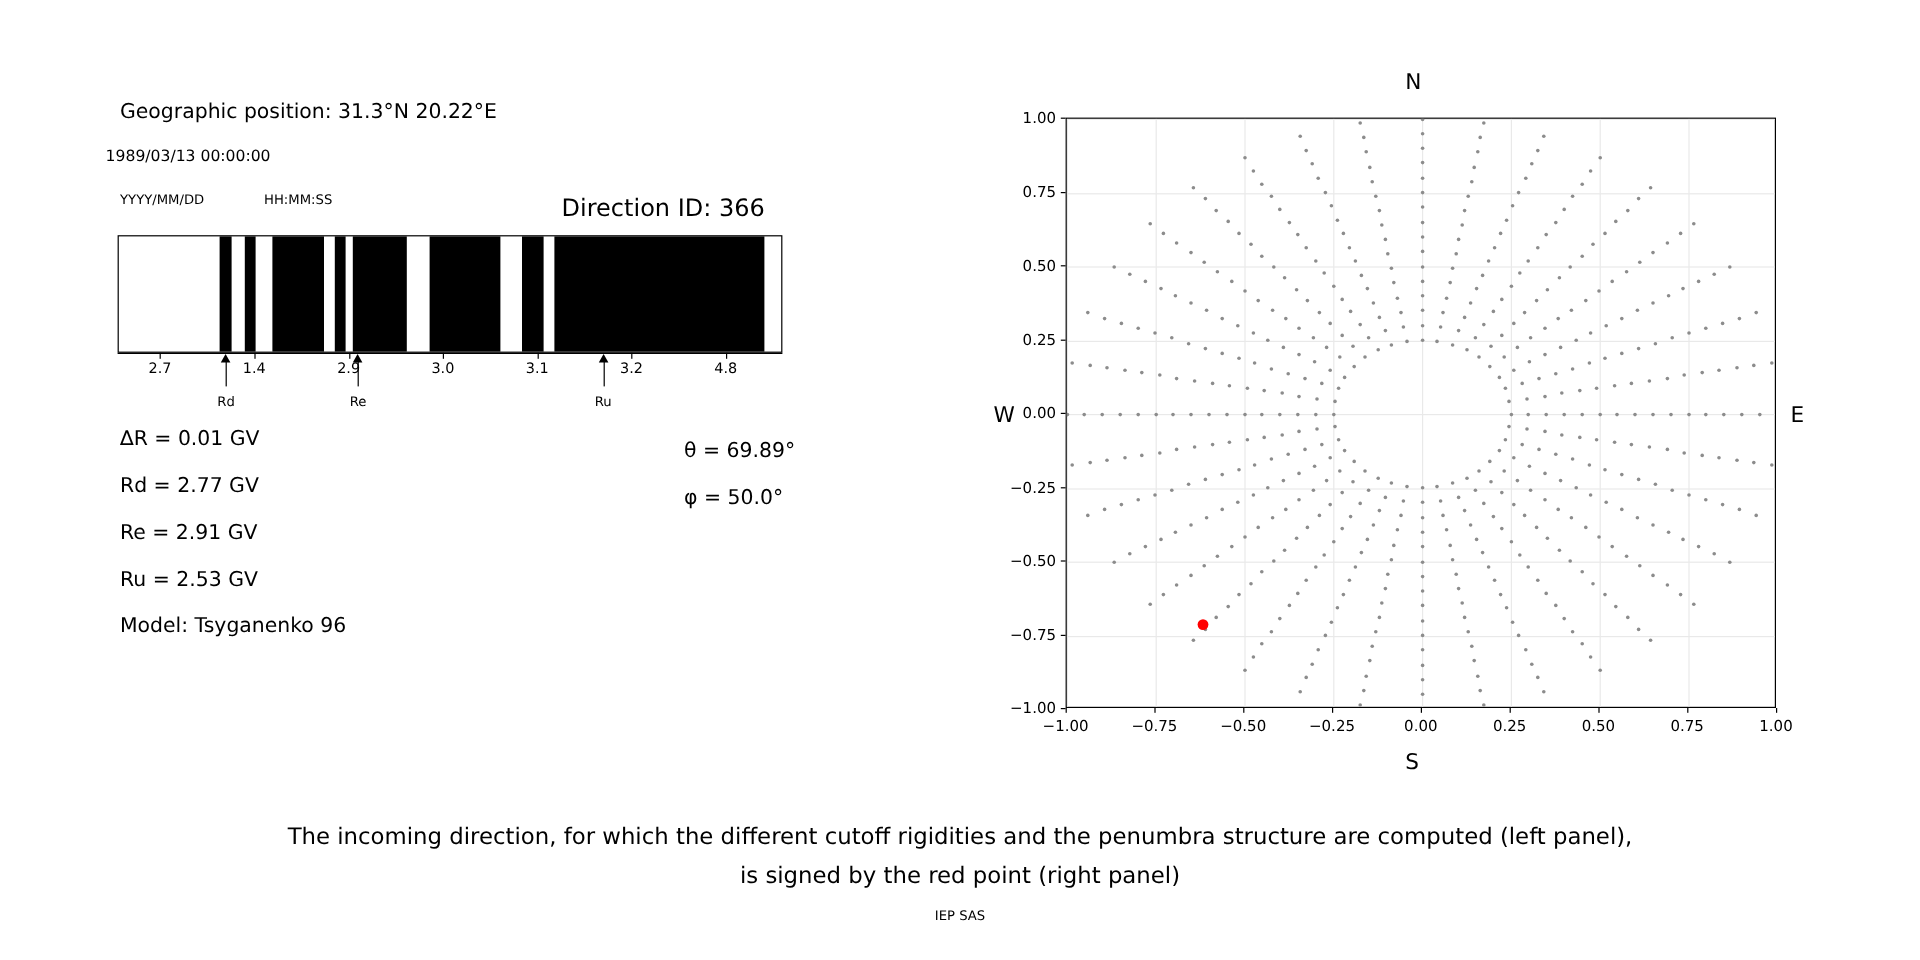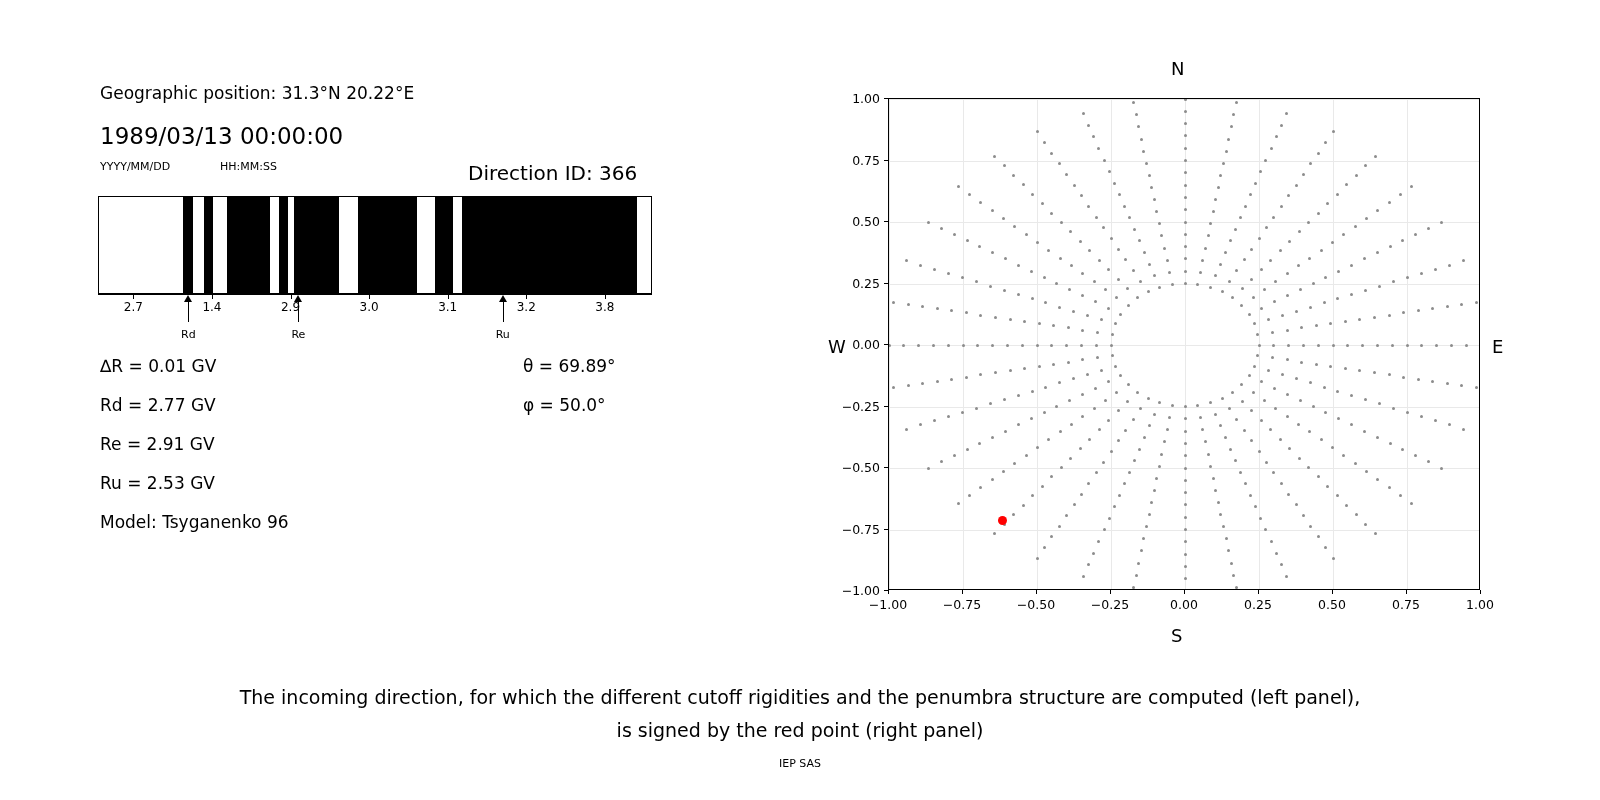--- a/index.html
+++ b/index.html
@@ -30,22 +30,22 @@
     height: 620px;
   }
   .geo-line {
     position: absolute;
     left: 100px; top: 83px;
     font-size: 17px;
     white-space: nowrap;
   }
   .datetime-line {
     position: absolute;
-    left: 100px; top: 123px;
-    font-size: 23px;
+    left: 88px; top: 123px;
+    font-size: 13px;
     white-space: nowrap;
   }
   .fmt-date {
     position: absolute;
     left: 100px; top: 160px;
     font-size: 11px;
     white-space: nowrap;
   }
   .fmt-time {
     position: absolute;
@@ -116,21 +116,21 @@
     transform: translateX(-50%);
     white-space: nowrap;
   }
 
   .stat {
     position: absolute;
     font-size: 17px;
     white-space: nowrap;
   }
   .stat-left { left: 100px; }
-  .stat-right { left: 523px; }
+  .stat-right { left: 570px; margin-top: 10px; }
 
   
   .right-panel {
     position: absolute;
     left: 820px; top: 40px;
     width: 740px;
     height: 620px;
   }
   .plot-frame {
     position: absolute;
@@ -239,21 +239,21 @@
         <div class="tick-label" style="left: 211.943px;">1.4</div>
         <div class="tick" style="left: 290.525px;"></div>
         <div class="tick-label" style="left: 290.525px;">2.9</div>
         <div class="tick" style="left: 369.106px;"></div>
         <div class="tick-label" style="left: 369.106px;">3.0</div>
         <div class="tick" style="left: 447.688px;"></div>
         <div class="tick-label" style="left: 447.688px;">3.1</div>
         <div class="tick" style="left: 526.27px;"></div>
         <div class="tick-label" style="left: 526.27px;">3.2</div>
         <div class="tick" style="left: 604.851px;"></div>
-        <div class="tick-label" style="left: 604.851px;">3.8</div>
+        <div class="tick-label" style="left: 604.851px;">4.8</div>
       </div>
     <div id="penumbra-markers">
         <div class="marker" style="left: 188.369px; top: 300px; height: 22px;"></div>
         <div class="marker-arrow" style="left: 184.369px; top: 295px;"></div>
         <div class="marker-label" style="left: 188.369px; top: 328px;">Rd</div>
         <div class="marker" style="left: 298.383px; top: 300px; height: 22px;"></div>
         <div class="marker-arrow" style="left: 294.383px; top: 295px;"></div>
         <div class="marker-label" style="left: 298.383px; top: 328px;">Re</div>
         <div class="marker" style="left: 502.695px; top: 300px; height: 22px;"></div>
         <div class="marker-arrow" style="left: 498.695px; top: 295px;"></div>

